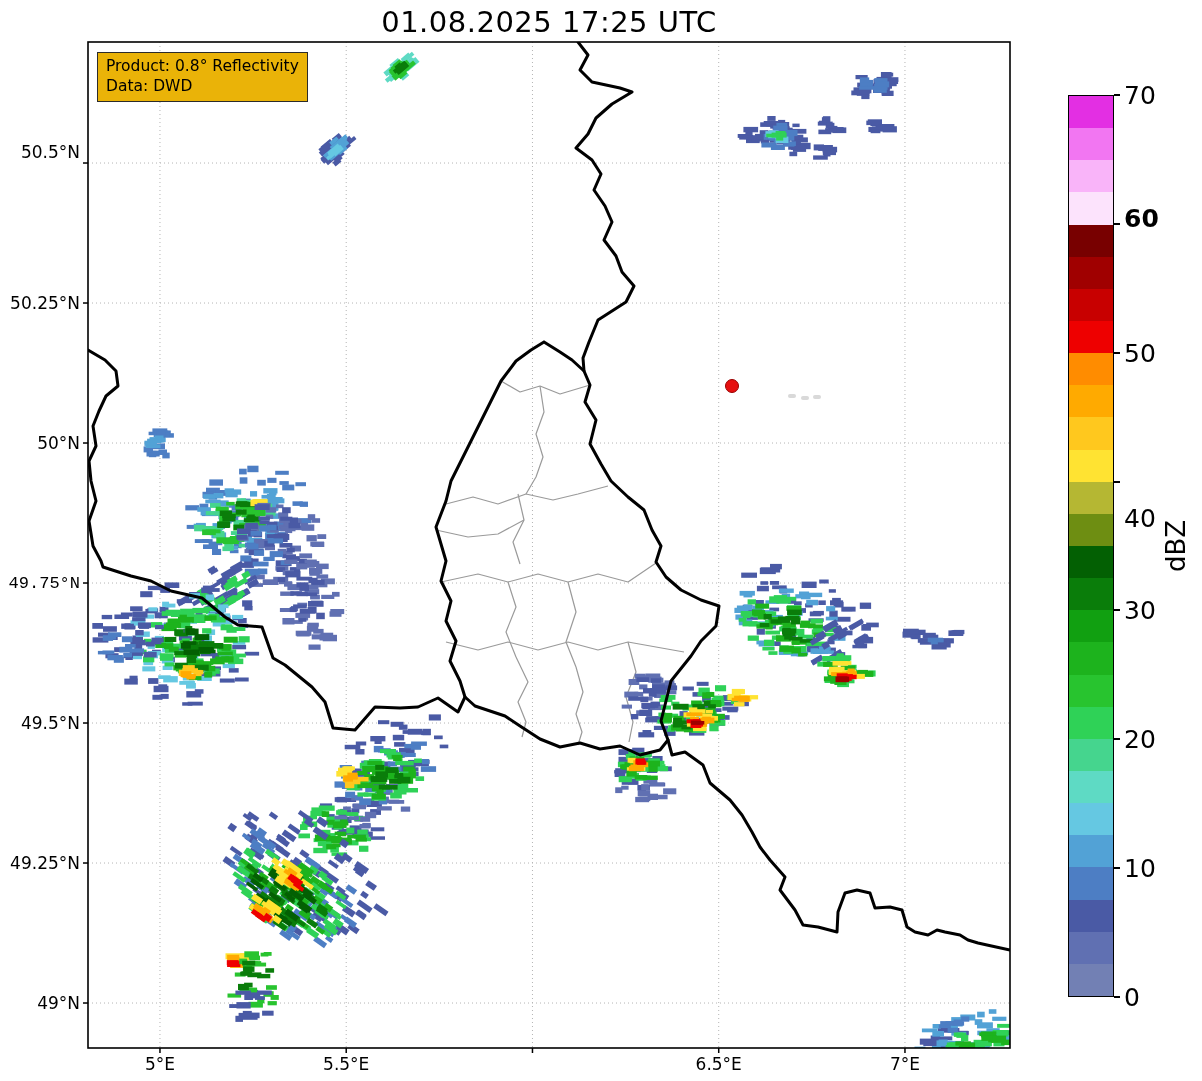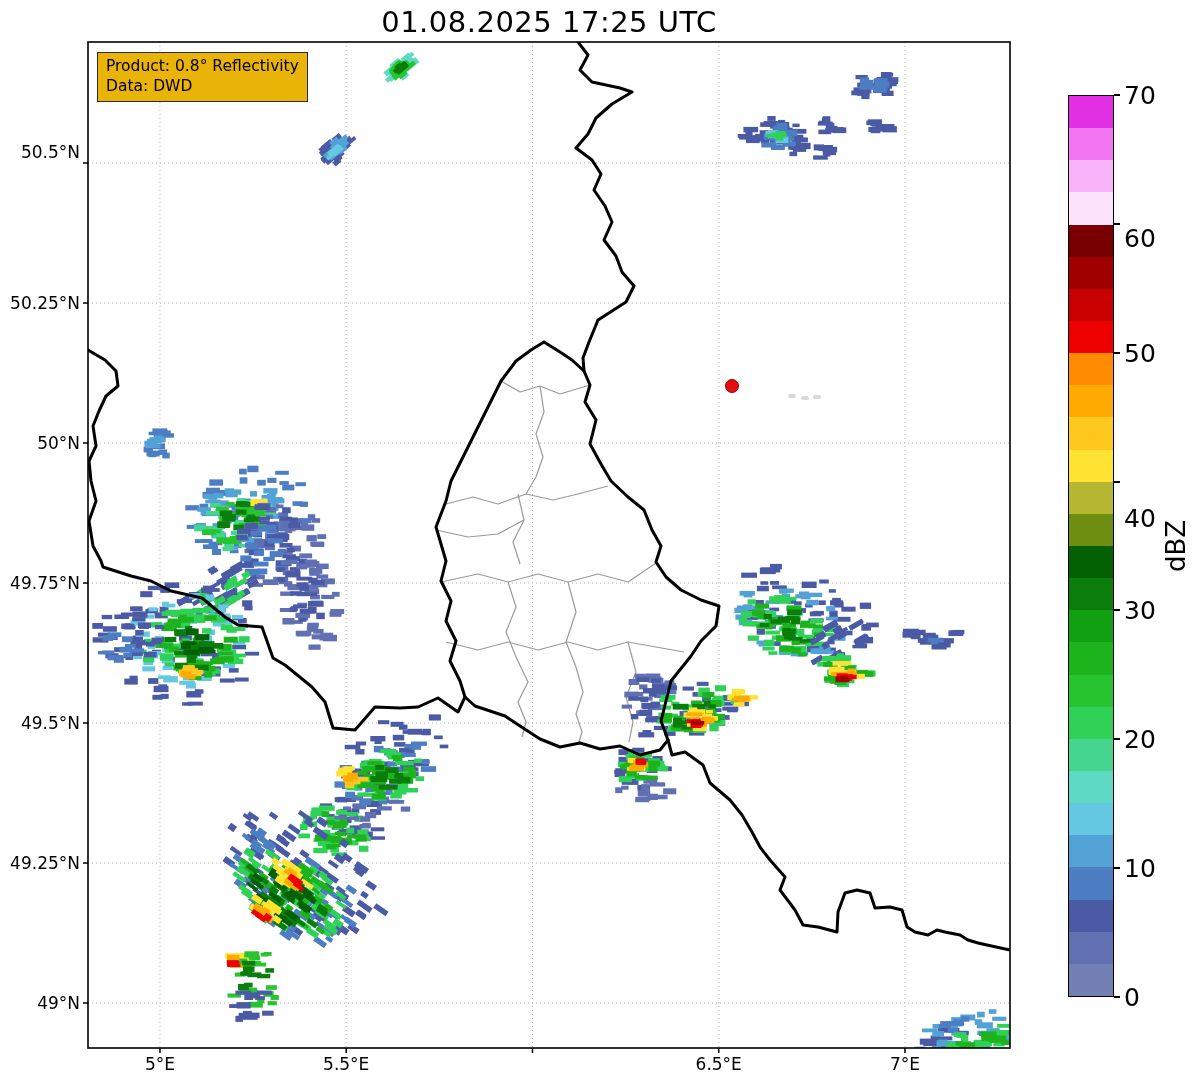--- a/index.html
+++ b/index.html
@@ -2274,35 +2274,35 @@
   <div class="cbarlabel">dBZ</div>
   <div id="labels">
       <div class="xlab" style="left: 159.967px;">5°E</div>
       <div class="xlab" style="left: 346.217px;">5.5°E</div>
       <div class="xlab" style="left: 532.467px; margin-top: 40px;">6°E</div>
       <div class="xlab" style="left: 718.717px;">6.5°E</div>
       <div class="xlab" style="left: 904.967px;">7°E</div>
       <div class="ylab" style="top: 152px;">50.5°N</div>
       <div class="ylab" style="top: 303.016px;">50.25°N</div>
       <div class="ylab" style="top: 443.016px;">50°N</div>
-      <div class="ylab" style="top: 583.016px;">49.75°N</div>
+      <div class="ylab" style="top: 583.016px; font-family: Liberation Mono, monospace;">49.75°N</div>
       <div class="ylab" style="top: 723.016px;">49.5°N</div>
       <div class="ylab" style="top: 863.016px;">49.25°N</div>
       <div class="ylab" style="top: 1003.02px; text-align: right;">49°N</div>
       <div class="cbtick" style="top: 996px;"></div>
       <div class="cblab" style="top: 997px;">0</div>
       <div class="cbtick" style="top: 867.143px;"></div>
       <div class="cblab" style="top: 868.143px;">10</div>
       <div class="cbtick" style="top: 738.286px;"></div>
       <div class="cblab" style="top: 739.286px; text-align: right;">20</div>
       <div class="cbtick" style="top: 609.429px;"></div>
       <div class="cblab" style="top: 610.429px;">30</div>
       <div class="cbtick" style="top: 480.571px;"></div>
       <div class="cblab" style="top: 481.571px; margin-top: 36px;">40</div>
       <div class="cbtick" style="top: 351.714px;"></div>
       <div class="cblab" style="top: 352.714px;">50</div>
       <div class="cbtick" style="top: 222.857px;"></div>
-      <div class="cblab" style="top: 238px;">60</div>
+      <div class="cblab" style="top: 218px; font-weight: bold;">60</div>
       <div class="cbtick" style="top: 94px;"></div>
       <div class="cblab" style="top: 95px;">70</div>
     </div>
 
 </div>
 
 </body></html>

